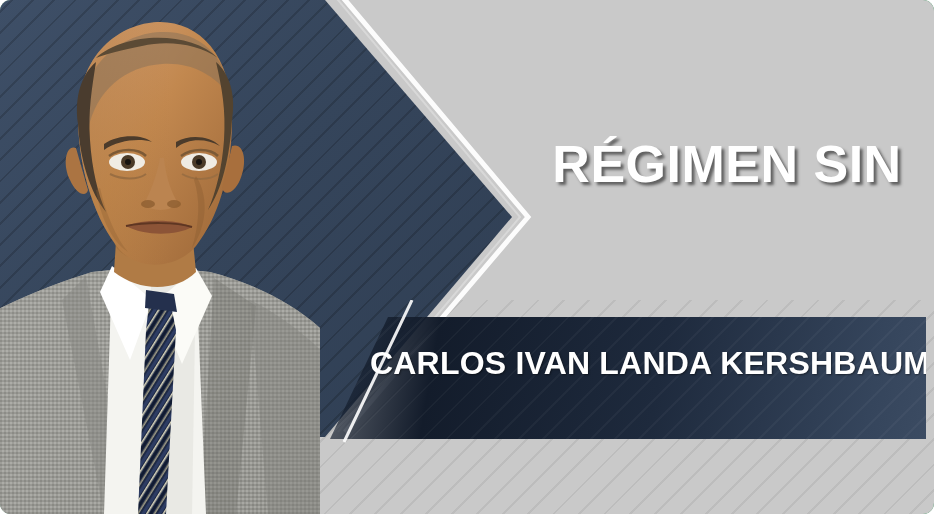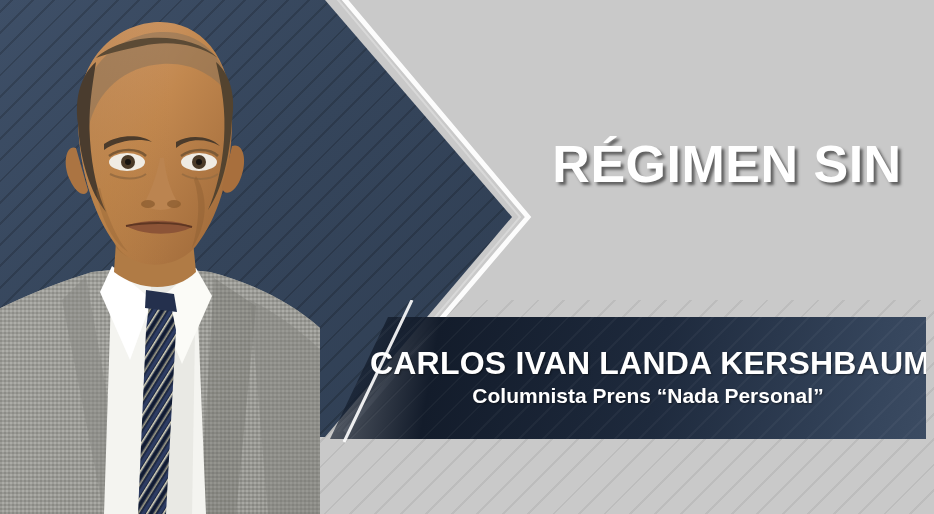--- a/index.html
+++ b/index.html
@@ -8,20 +8,21 @@
     background:#ffffff;
     font-family:"Liberation Sans", sans-serif;
     overflow:hidden;
   }
 
   .banner {
     position:relative;
     width:934px; height:514px;
     overflow:hidden;
     background:#15803d;
+    border-radius:11px;
   }
 
   
   .bg-light {
     position:absolute; inset:0;
     background:#c9c9c9;
   }
   .bg-light-stripes {
     position:absolute; left:0; right:0; top:300px; bottom:0;
     background:repeating-linear-gradient(
@@ -253,21 +254,20 @@
   </div>
 
   <div class="title-block">
     <div class="title-line">RÉGIMEN SIN</div>
   </div>
 
   <div class="name-bar">
     <div class="name-bar-stripes"></div>
     <div class="name-bar-text">
       <div class="name-main">CARLOS IVAN LANDA KERSHBAUMER</div>
-      <div class="name-sub">Columnista Prens “Nada Personal”</div>
     </div>
   </div>
 
   <div class="name-bar-accent">
     <svg width="120" height="150" viewBox="0 0 120 150">
       <line x1="82" y1="0" x2="14" y2="142" stroke="#ffffff" stroke-width="3" opacity="0.9"></line>
     </svg>
   </div>
 
 </div>

